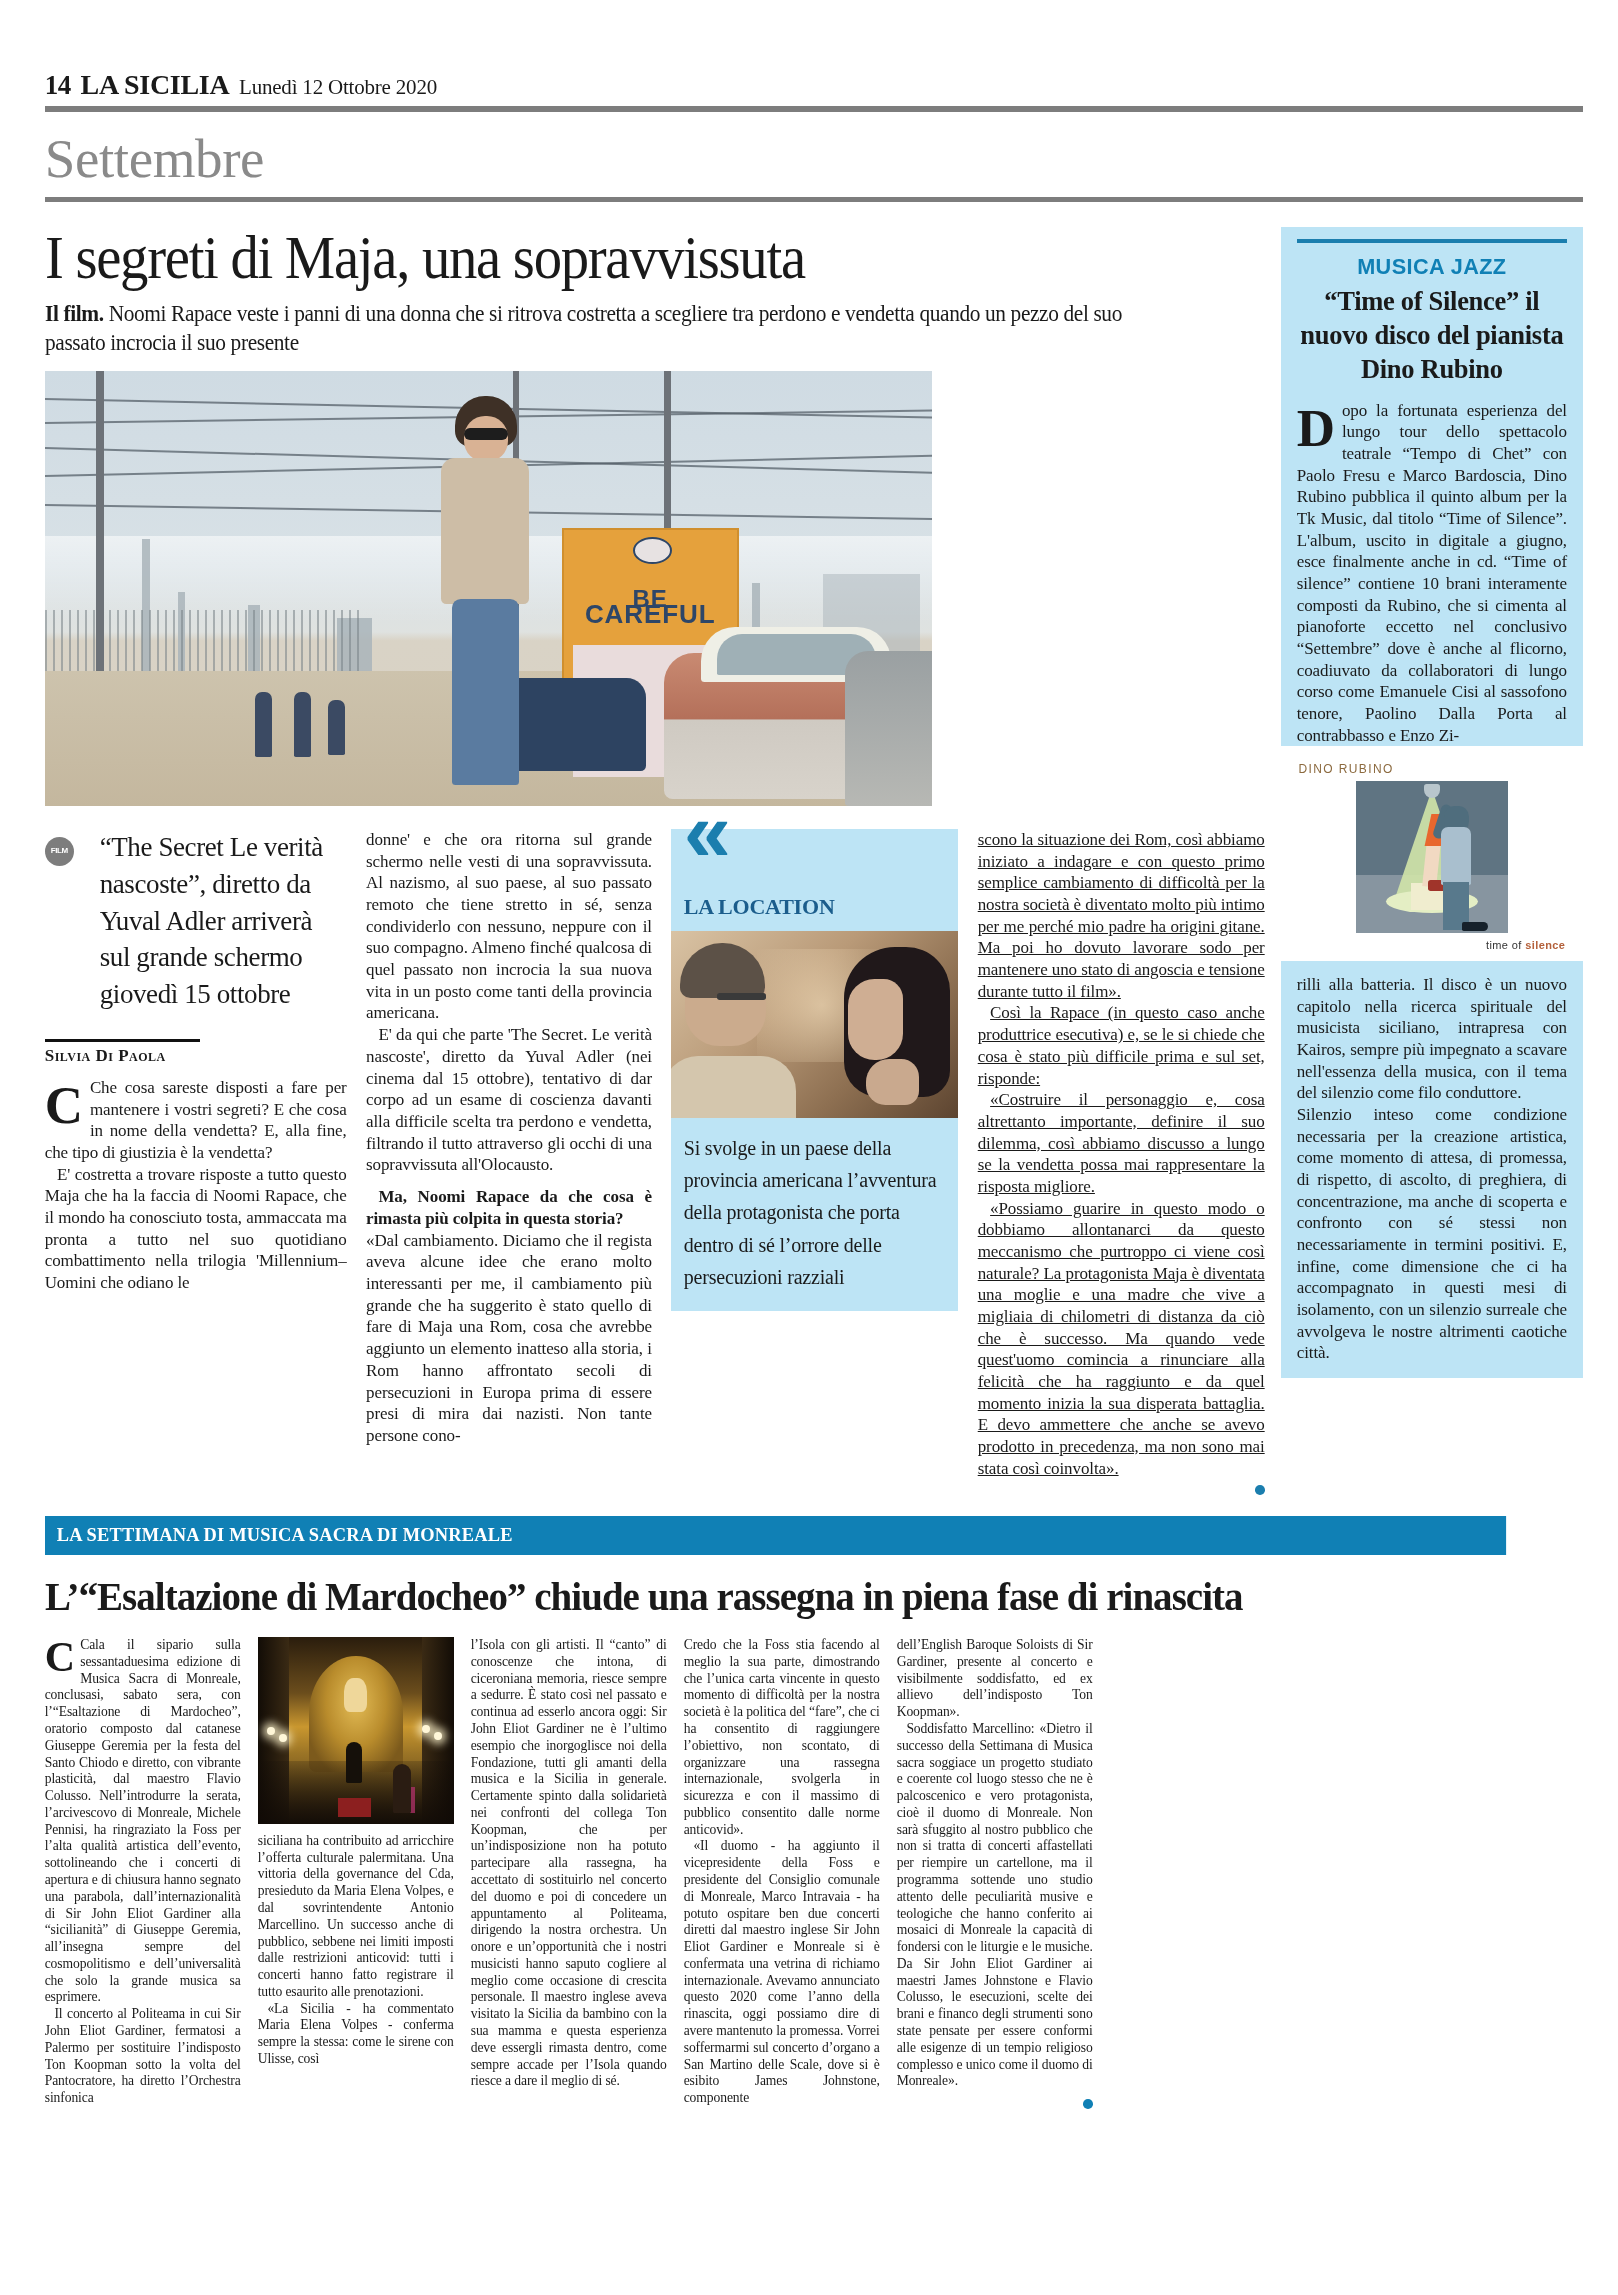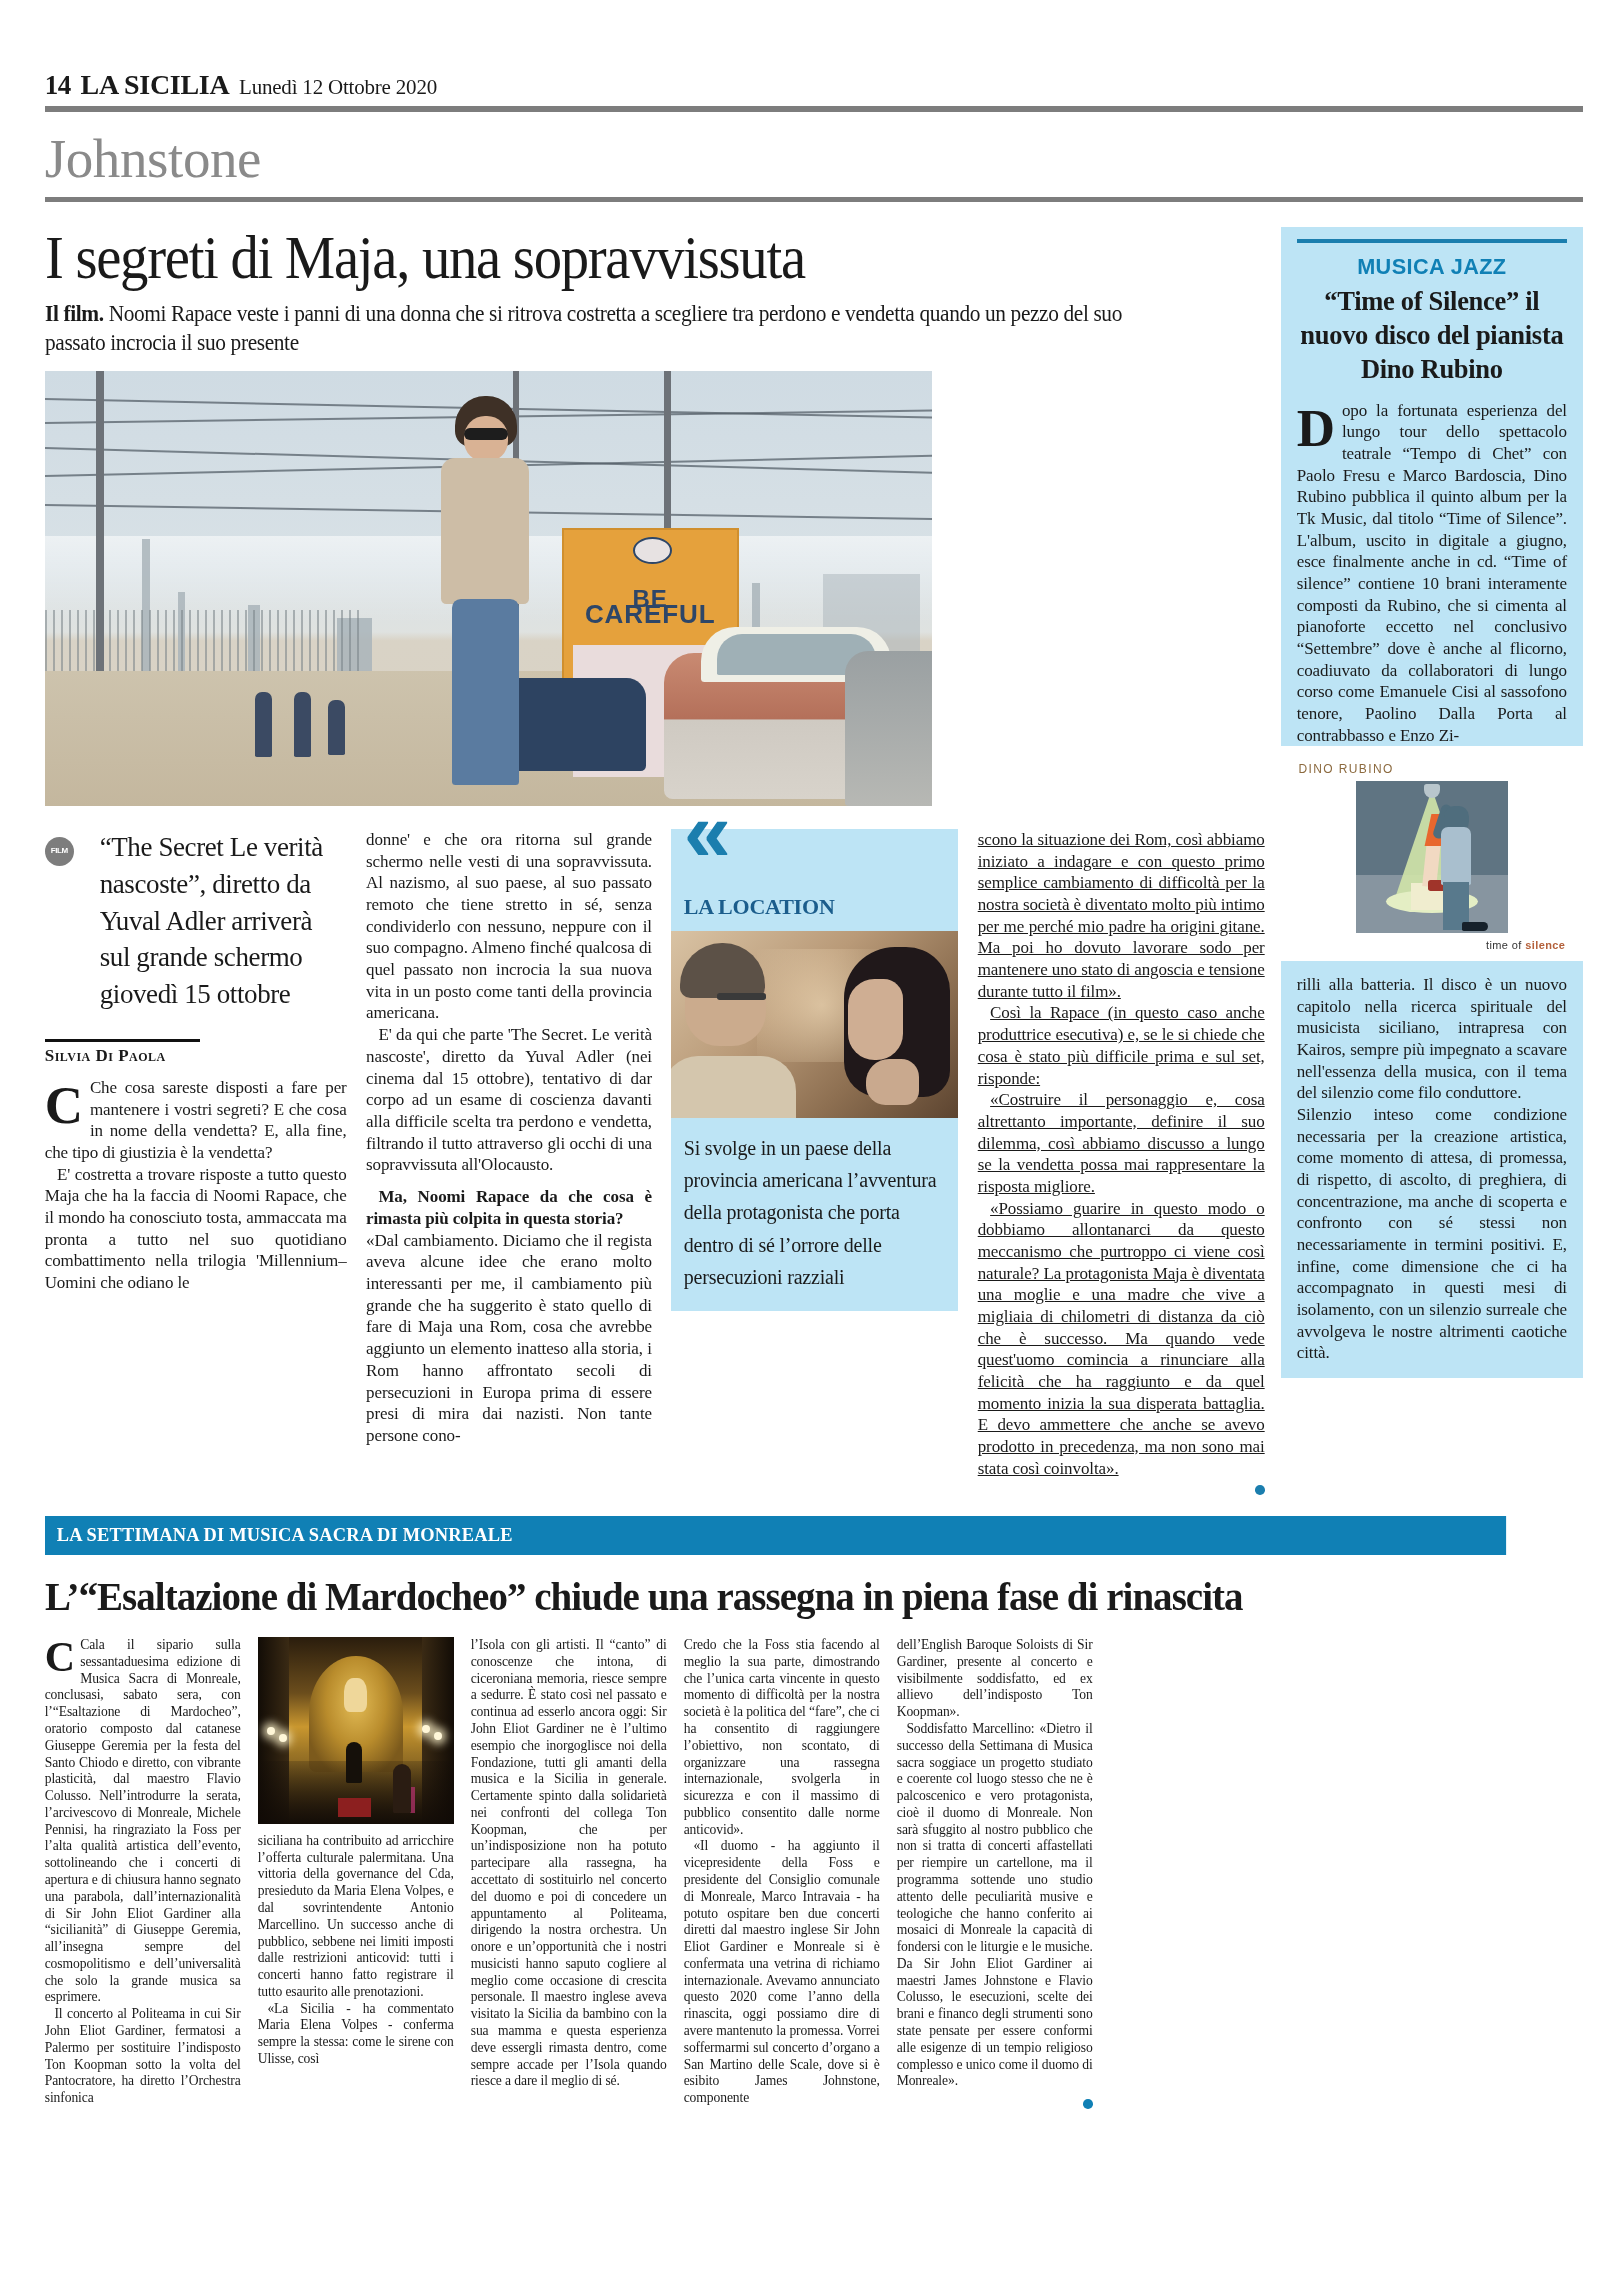--- a/index.html
+++ b/index.html
@@ -225,21 +225,21 @@
 
 <div class="page">
 
   <div class="masthead">
     <span class="folio">14</span>
     <span class="paper-name">LA SICILIA</span>
     <span class="issue-date">Lunedì 12 Ottobre 2020</span>
   </div>
   <div class="rule-thick"></div>
 
-  <div class="section-title">Johnstone</div>
+  <div class="section-title">Settembre</div>
   <div class="rule-thin"></div>
 
   <div class="main-zone">
 
     <div class="main-left">
       <h1 class="headline">I segreti di Maja, una sopravvissuta</h1>
       <p class="kicker">
         <b>Il film.</b><span> Noomi Rapace veste i panni di una donna che si ritrova costretta a scegliere tra perdono e vendetta quando un pezzo del suo passato incrocia il suo presente</span>
       </p>
 

